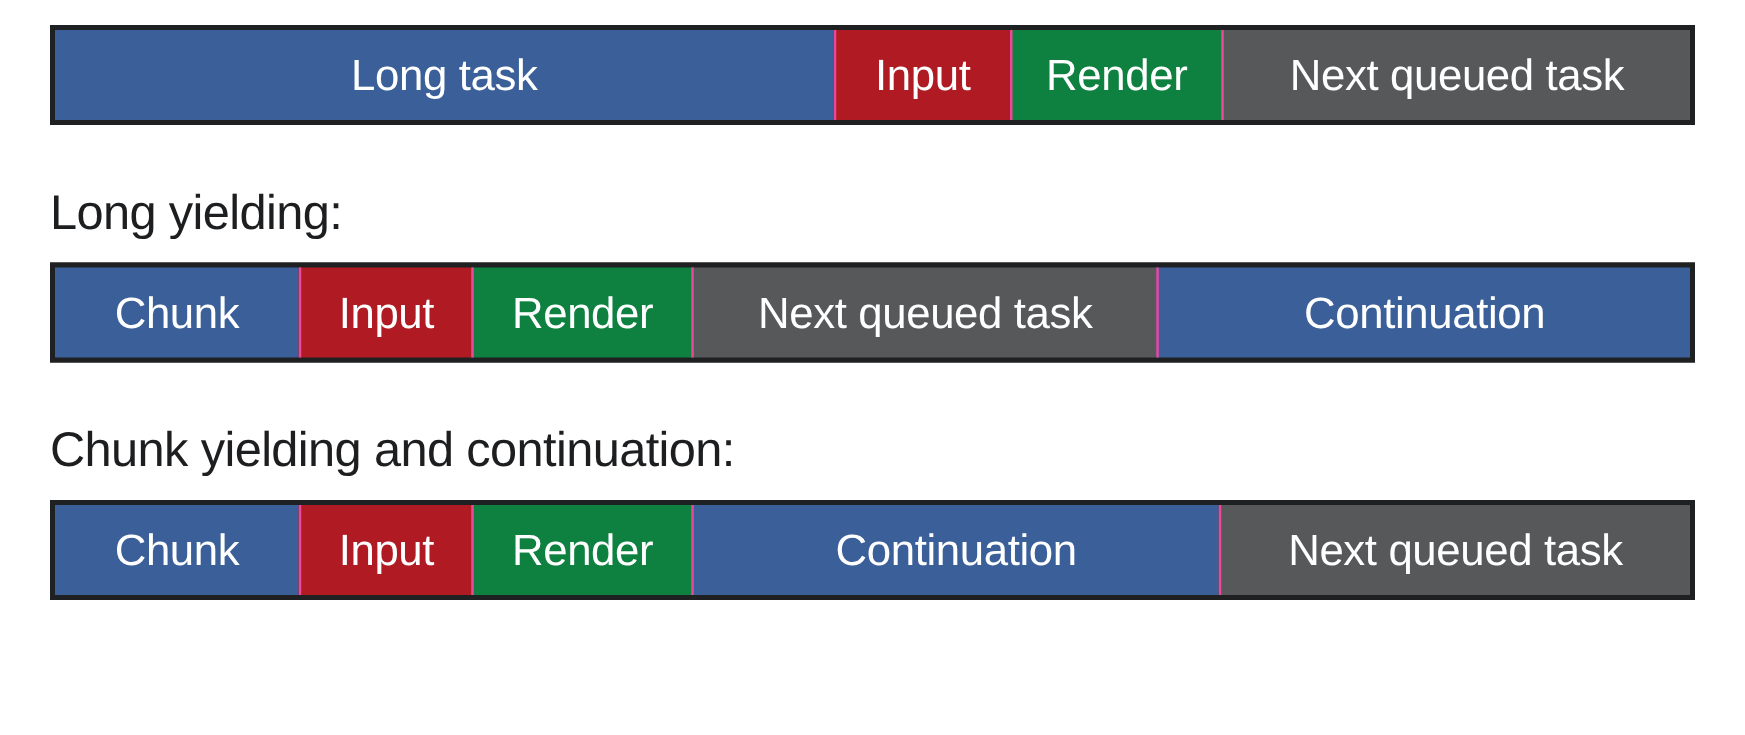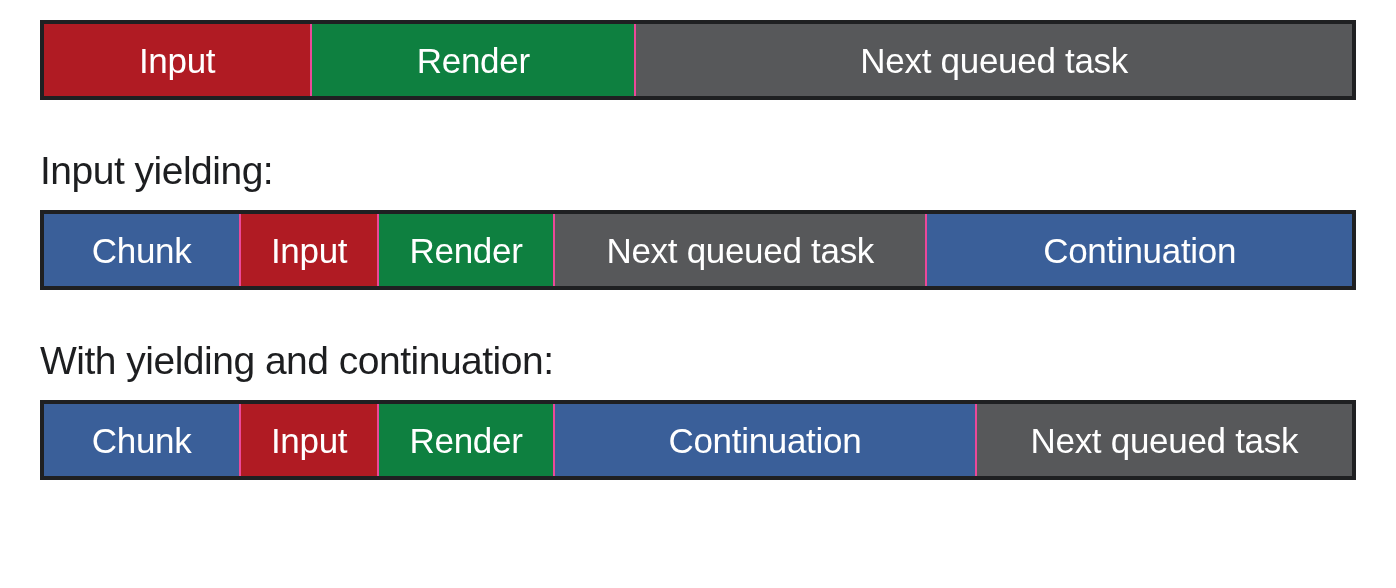--- a/index.html
+++ b/index.html
@@ -55,37 +55,40 @@
     letter-spacing: -0.3px;
   }
 </style>
 </head>
 <body>
 
 <div class="canvas">
   <div id="sections-root">
   <div class="section">
     <div class="timeline-bar" style="border-color: rgb(31, 32, 34);">
+  <div class="bar-segment" style="flex: 620 0 0px; background: rgb(58, 95, 153);">
+    <span class="segment-label" style="color: rgb(255, 255, 255);">Long task</span>
+  </div>
 
   <div class="bar-segment" style="flex: 138 0 0px; background: rgb(176, 27, 35);">
     <span class="segment-label" style="color: rgb(255, 255, 255);">Input</span>
   </div>
 
   <div class="bar-segment" style="flex: 167 0 0px; background: rgb(14, 128, 64);">
     <span class="segment-label" style="color: rgb(255, 255, 255);">Render</span>
   </div>
 
   <div class="bar-segment" style="flex: 371 0 0px; background: rgb(87, 88, 90);">
     <span class="segment-label" style="color: rgb(255, 255, 255);">Next queued task</span>
   </div>
 </div>
   </div>
 
   <div class="section">
-    <h2 class="section-title" style="color: rgb(29, 30, 32);">Input yielding:</h2>
+    <h2 class="section-title" style="color: rgb(29, 30, 32);">Long yielding:</h2>
     <div class="timeline-bar" style="border-color: rgb(31, 32, 34);">
   <div class="bar-segment" style="flex: 194 0 0px; background: rgb(58, 95, 153);">
     <span class="segment-label" style="color: rgb(255, 255, 255);">Chunk</span>
   </div>
 
   <div class="bar-segment" style="flex: 135 0 0px; background: rgb(176, 27, 35);">
     <span class="segment-label" style="color: rgb(255, 255, 255);">Input</span>
   </div>
 
   <div class="bar-segment" style="flex: 173 0 0px; background: rgb(14, 128, 64);">
@@ -96,21 +99,21 @@
     <span class="segment-label" style="color: rgb(255, 255, 255);">Next queued task</span>
   </div>
 
   <div class="bar-segment" style="flex: 422 0 0px; background: rgb(58, 95, 153);">
     <span class="segment-label" style="color: rgb(255, 255, 255);">Continuation</span>
   </div>
 </div>
   </div>
 
   <div class="section">
-    <h2 class="section-title" style="color: rgb(29, 30, 32);">With yielding and continuation:</h2>
+    <h2 class="section-title" style="color: rgb(29, 30, 32);">Chunk yielding and continuation:</h2>
     <div class="timeline-bar" style="border-color: rgb(31, 32, 34);">
   <div class="bar-segment" style="flex: 194 0 0px; background: rgb(58, 95, 153);">
     <span class="segment-label" style="color: rgb(255, 255, 255);">Chunk</span>
   </div>
 
   <div class="bar-segment" style="flex: 135 0 0px; background: rgb(176, 27, 35);">
     <span class="segment-label" style="color: rgb(255, 255, 255);">Input</span>
   </div>
 
   <div class="bar-segment" style="flex: 173 0 0px; background: rgb(14, 128, 64);">

